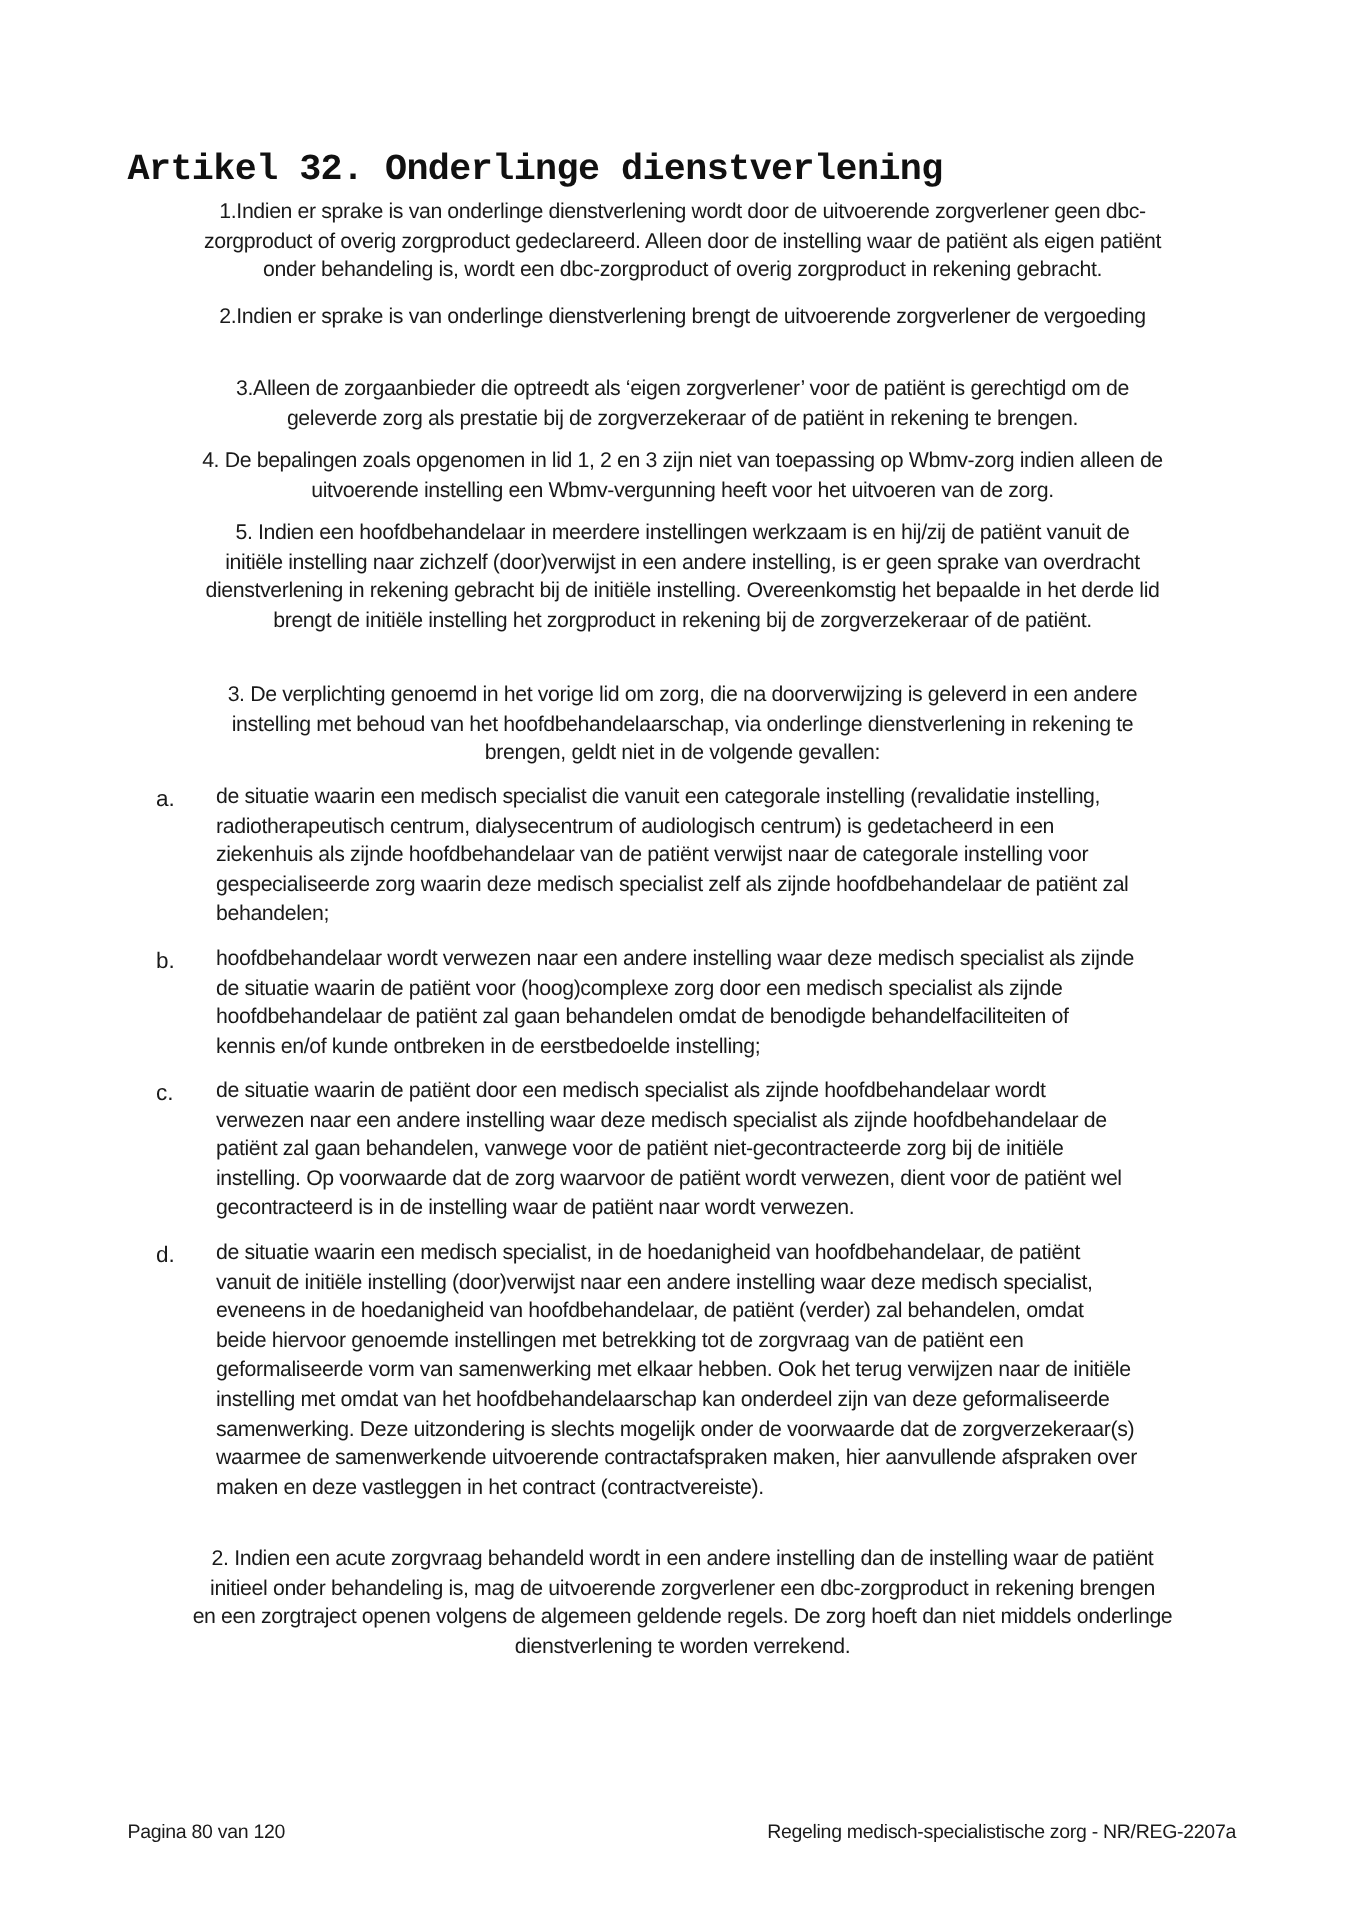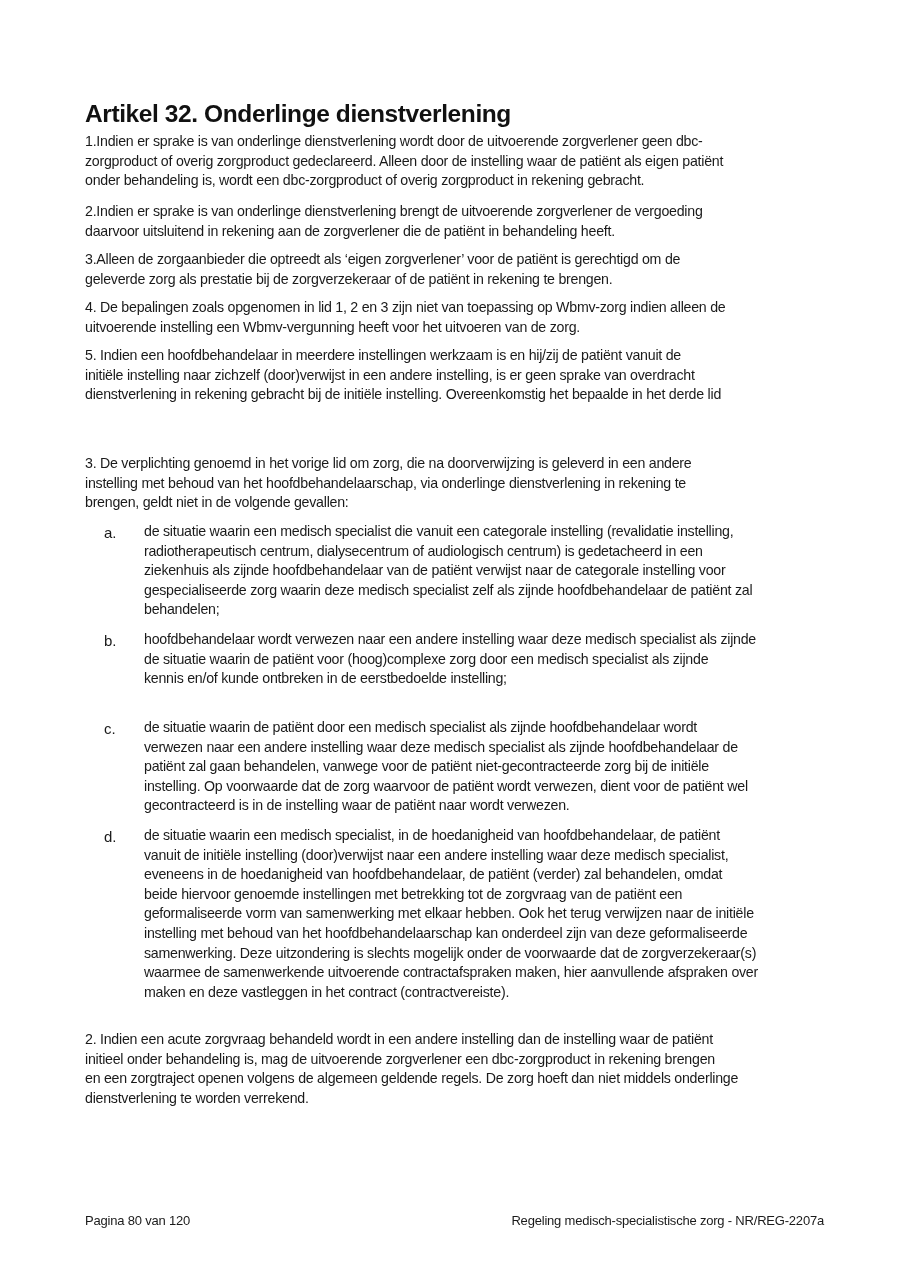--- a/index.html
+++ b/index.html
@@ -1,20 +1,20 @@
 <!DOCTYPE html>
 <html><head>
   <meta charset="utf-8">
   <style>
     html, body { margin: 0; padding: 0; background: #ffffff; }
     body { width: 900px; height: 1273px; position: relative; overflow: hidden;
            font-family: "Liberation Sans", sans-serif; color: #1a1a1a; }
     .title { position: absolute; left: 85px; top: 84px; font-size: 24.5px; font-weight: bold;
-             letter-spacing: -0.4px; color: #111; white-space: nowrap; }
-    .para { position: absolute; left: 85px; width: 740px; }
+             letter-spacing: -0.4px; color: #111; white-space: nowrap; font-family: Liberation Mono, monospace; }
+    .para { position: absolute; left: 85px; width: 740px; text-align: center; }
     .line { display: block; font-size: 14.2px; line-height: 19.6px; white-space: nowrap;
             letter-spacing: -0.25px; }
     .sub { position: absolute; left: 104px; width: 720px; }
     .sub .marker { position: absolute; left: 0; top: 1px; font-size: 15px; line-height: 19.6px; }
     .sub .body { position: absolute; left: 40px; }
     .footer { position: absolute; top: 1213px; font-size: 13px; white-space: nowrap; letter-spacing: -0.2px; }
     .footer-left { left: 85px; }
     .footer-right { right: 76px; }
   </style>
 </head>
@@ -23,37 +23,37 @@
 <h1 class="title">Artikel 32. Onderlinge dienstverlening</h1>
 
 <div class="para" style="top:132px;">
   <span class="line">1.Indien er sprake is van onderlinge dienstverlening wordt door de uitvoerende zorgverlener geen dbc-</span>
   <span class="line">zorgproduct of overig zorgproduct gedeclareerd. Alleen door de instelling waar de patiënt als eigen patiënt</span>
   <span class="line">onder behandeling is, wordt een dbc-zorgproduct of overig zorgproduct in rekening gebracht.</span>
 </div>
 
 <div class="para" style="top:202px;">
   <span class="line">2.Indien er sprake is van onderlinge dienstverlening brengt de uitvoerende zorgverlener de vergoeding</span>
-  <span class="line">daarvoor uitsluitend in rekening aan de zorgverlener die de patiënt in behandeling heeft.</span>
 </div>
 
 <div class="para" style="top:250px;">
   <span class="line">3.Alleen de zorgaanbieder die optreedt als ‘eigen zorgverlener’ voor de patiënt is gerechtigd om de</span>
   <span class="line">geleverde zorg als prestatie bij de zorgverzekeraar of de patiënt in rekening te brengen.</span>
 </div>
 
 <div class="para" style="top:298px;">
   <span class="line">4. De bepalingen zoals opgenomen in lid 1, 2 en 3 zijn niet van toepassing op Wbmv-zorg indien alleen de</span>
   <span class="line">uitvoerende instelling een Wbmv-vergunning heeft voor het uitvoeren van de zorg.</span>
 </div>
 
 <div class="para" style="top:346px;">
   <span class="line">5. Indien een hoofdbehandelaar in meerdere instellingen werkzaam is en hij/zij de patiënt vanuit de</span>
   <span class="line">initiële instelling naar zichzelf (door)verwijst in een andere instelling, is er geen sprake van overdracht</span>
   <span class="line">dienstverlening in rekening gebracht bij de initiële instelling. Overeenkomstig het bepaalde in het derde lid</span>
+  <span class="line">brengt de initiële instelling het zorgproduct in rekening bij de zorgverzekeraar of de patiënt.</span>
 </div>
 
 <div class="para" style="top:454px;">
   <span class="line">3. De verplichting genoemd in het vorige lid om zorg, die na doorverwijzing is geleverd in een andere</span>
   <span class="line">instelling met behoud van het hoofdbehandelaarschap, via onderlinge dienstverlening in rekening te</span>
   <span class="line">brengen, geldt niet in de volgende gevallen:</span>
 </div>
 
 <div class="sub" style="top:522px;">
   <span class="marker">a.</span>
@@ -64,20 +64,21 @@
     <span class="line">gespecialiseerde zorg waarin deze medisch specialist zelf als zijnde hoofdbehandelaar de patiënt zal</span>
     <span class="line">behandelen;</span>
   </div>
 </div>
 
 <div class="sub" style="top:630px;">
   <span class="marker">b.</span>
   <div class="body">
     <span class="line">hoofdbehandelaar wordt verwezen naar een andere instelling waar deze medisch specialist als zijnde</span>
     <span class="line">de situatie waarin de patiënt voor (hoog)complexe zorg door een medisch specialist als zijnde</span>
+    <span class="line">hoofdbehandelaar de patiënt zal gaan behandelen omdat de benodigde behandelfaciliteiten of</span>
     <span class="line">kennis en/of kunde ontbreken in de eerstbedoelde instelling;</span>
   </div>
 </div>
 
 <div class="sub" style="top:718px;">
   <span class="marker">c.</span>
   <div class="body">
     <span class="line">de situatie waarin de patiënt door een medisch specialist als zijnde hoofdbehandelaar wordt</span>
     <span class="line">verwezen naar een andere instelling waar deze medisch specialist als zijnde hoofdbehandelaar de</span>
     <span class="line">patiënt zal gaan behandelen, vanwege voor de patiënt niet-gecontracteerde zorg bij de initiële</span>
@@ -87,21 +88,21 @@
 </div>
 
 <div class="sub" style="top:826px;">
   <span class="marker">d.</span>
   <div class="body">
     <span class="line">de situatie waarin een medisch specialist, in de hoedanigheid van hoofdbehandelaar, de patiënt</span>
     <span class="line">vanuit de initiële instelling (door)verwijst naar een andere instelling waar deze medisch specialist,</span>
     <span class="line">eveneens in de hoedanigheid van hoofdbehandelaar, de patiënt (verder) zal behandelen, omdat</span>
     <span class="line">beide hiervoor genoemde instellingen met betrekking tot de zorgvraag van de patiënt een</span>
     <span class="line">geformaliseerde vorm van samenwerking met elkaar hebben. Ook het terug verwijzen naar de initiële</span>
-    <span class="line">instelling met behoud van het hoofdbehandelaarschap kan onderdeel zijn van deze geformaliseerde</span>
+    <span class="line">instelling met omdat van het hoofdbehandelaarschap kan onderdeel zijn van deze geformaliseerde</span>
     <span class="line">samenwerking. Deze uitzondering is slechts mogelijk onder de voorwaarde dat de zorgverzekeraar(s)</span>
     <span class="line">waarmee de samenwerkende uitvoerende contractafspraken maken, hier aanvullende afspraken over</span>
     <span class="line">maken en deze vastleggen in het contract (contractvereiste).</span>
   </div>
 </div>
 
 <div class="para" style="top:1030px;">
   <span class="line">2. Indien een acute zorgvraag behandeld wordt in een andere instelling dan de instelling waar de patiënt</span>
   <span class="line">initieel onder behandeling is, mag de uitvoerende zorgverlener een dbc-zorgproduct in rekening brengen</span>
   <span class="line">en een zorgtraject openen volgens de algemeen geldende regels. De zorg hoeft dan niet middels onderlinge</span>

